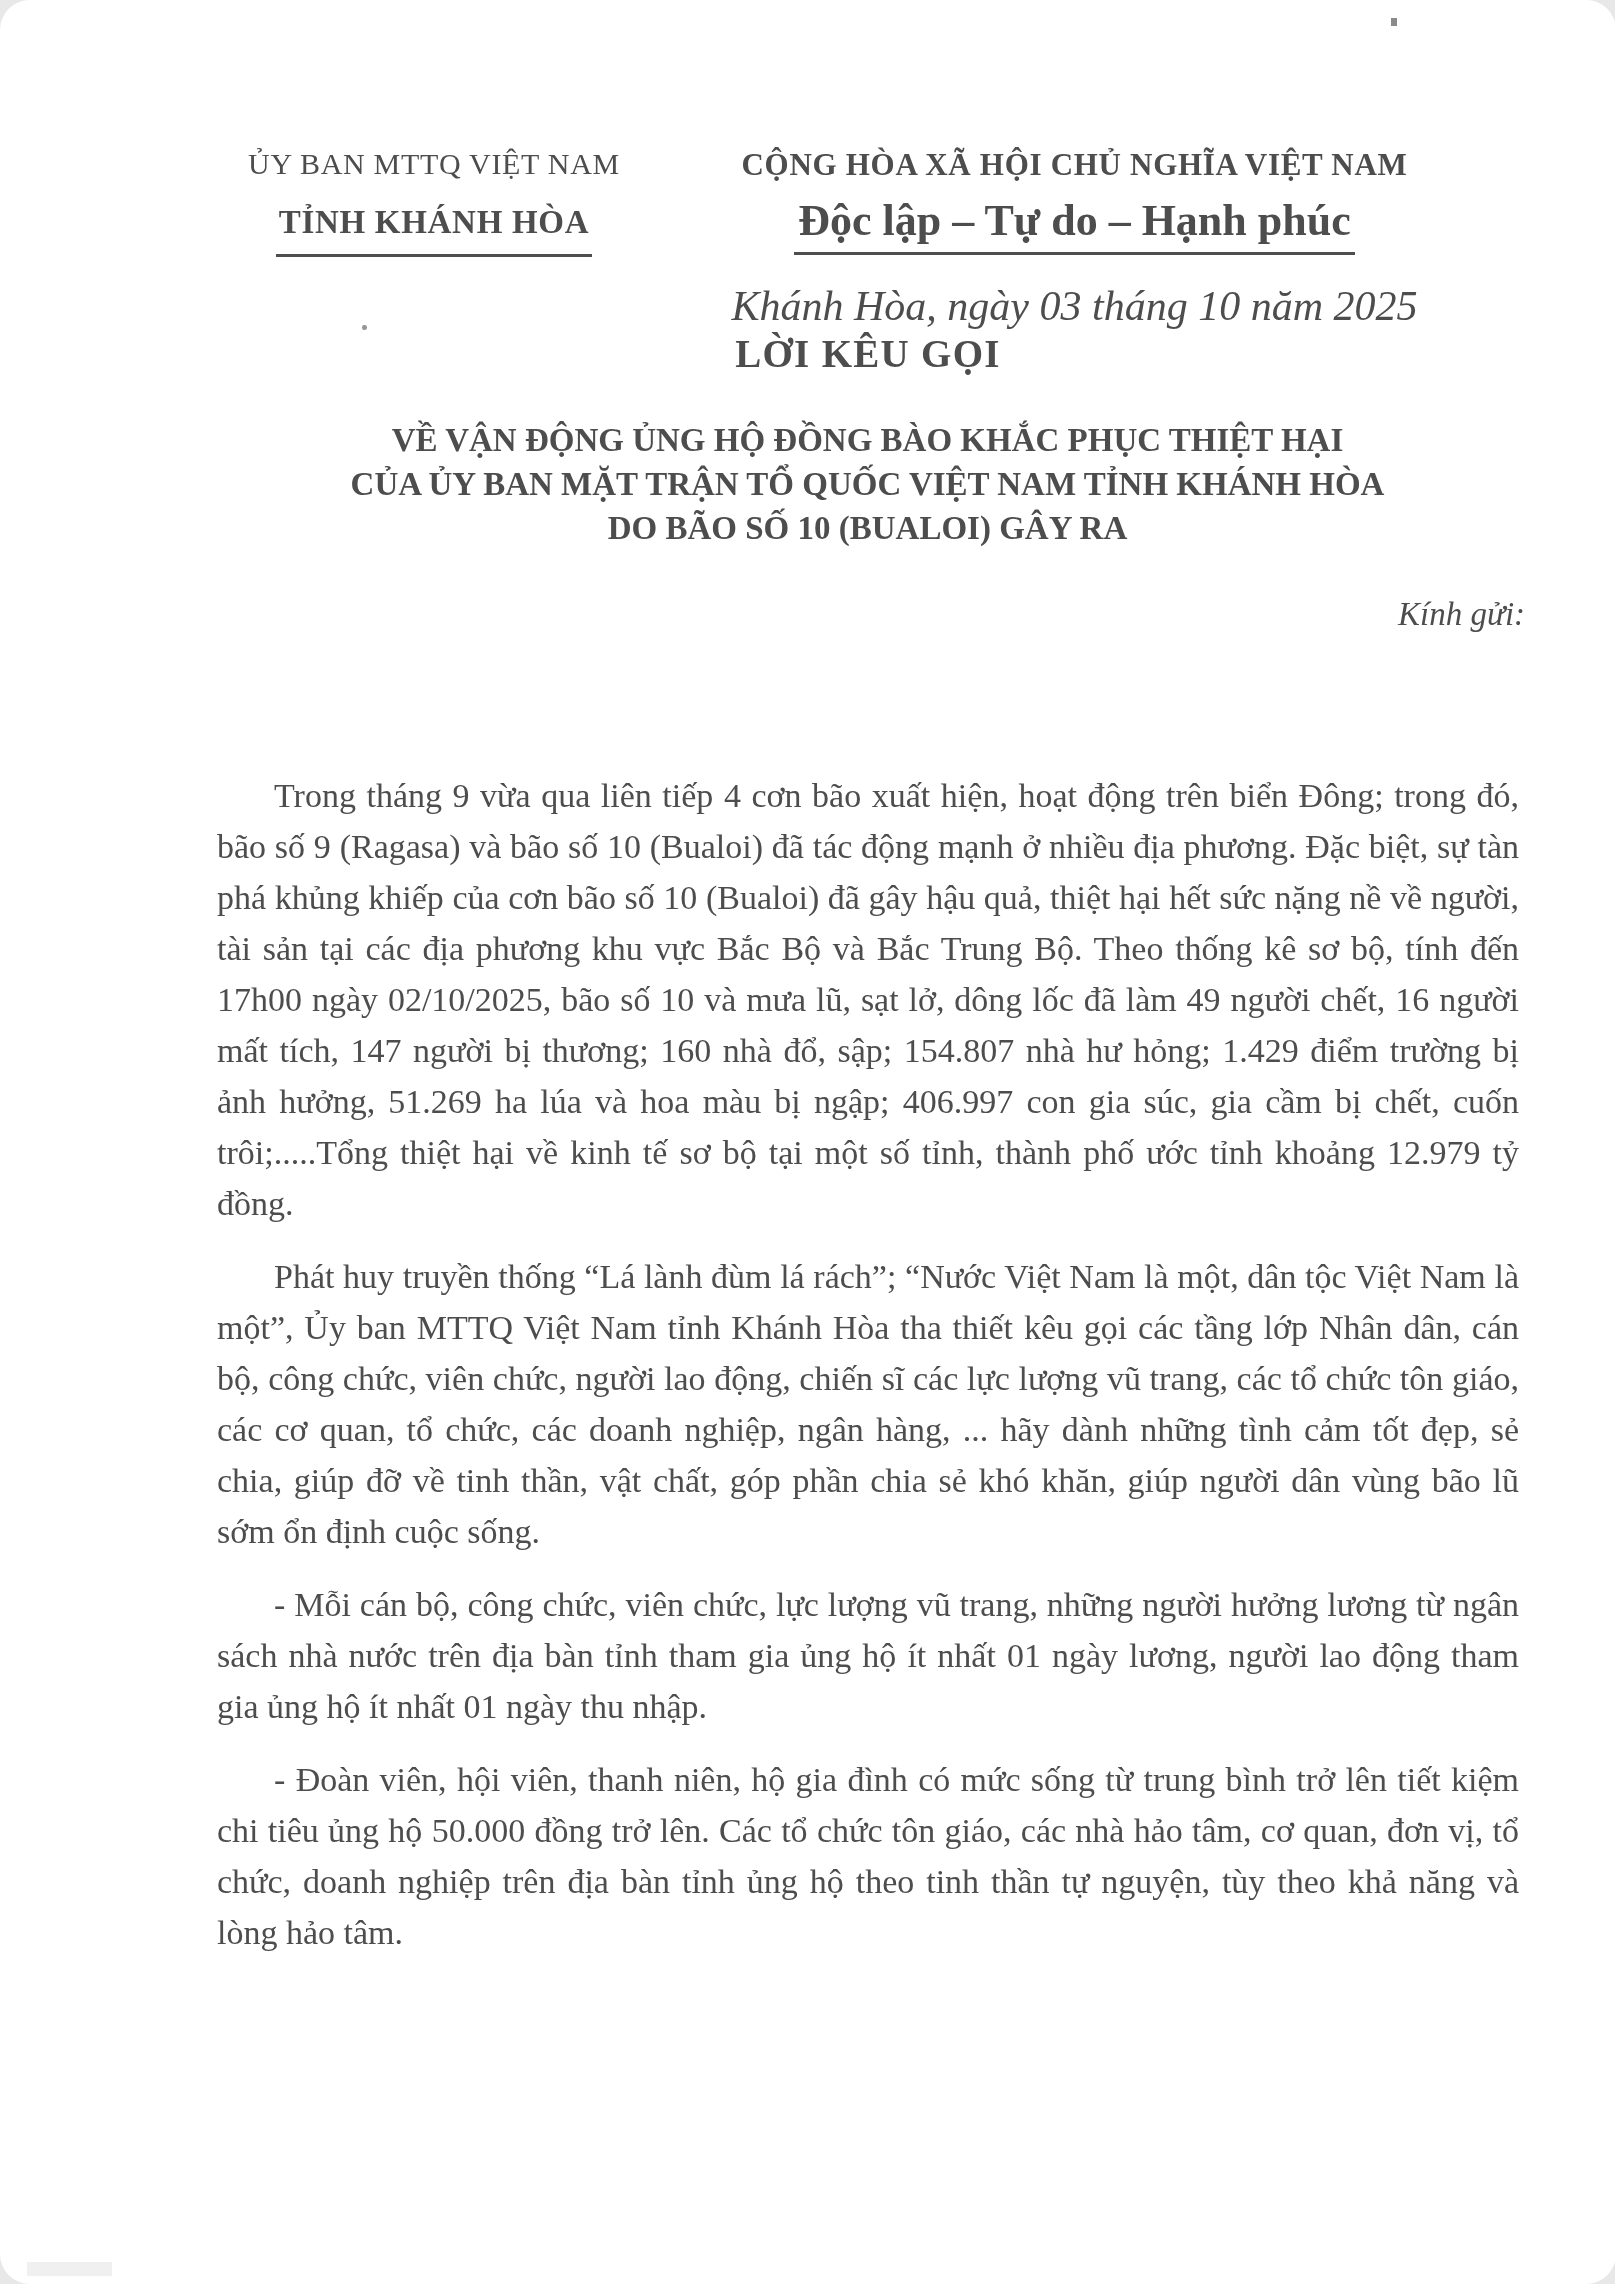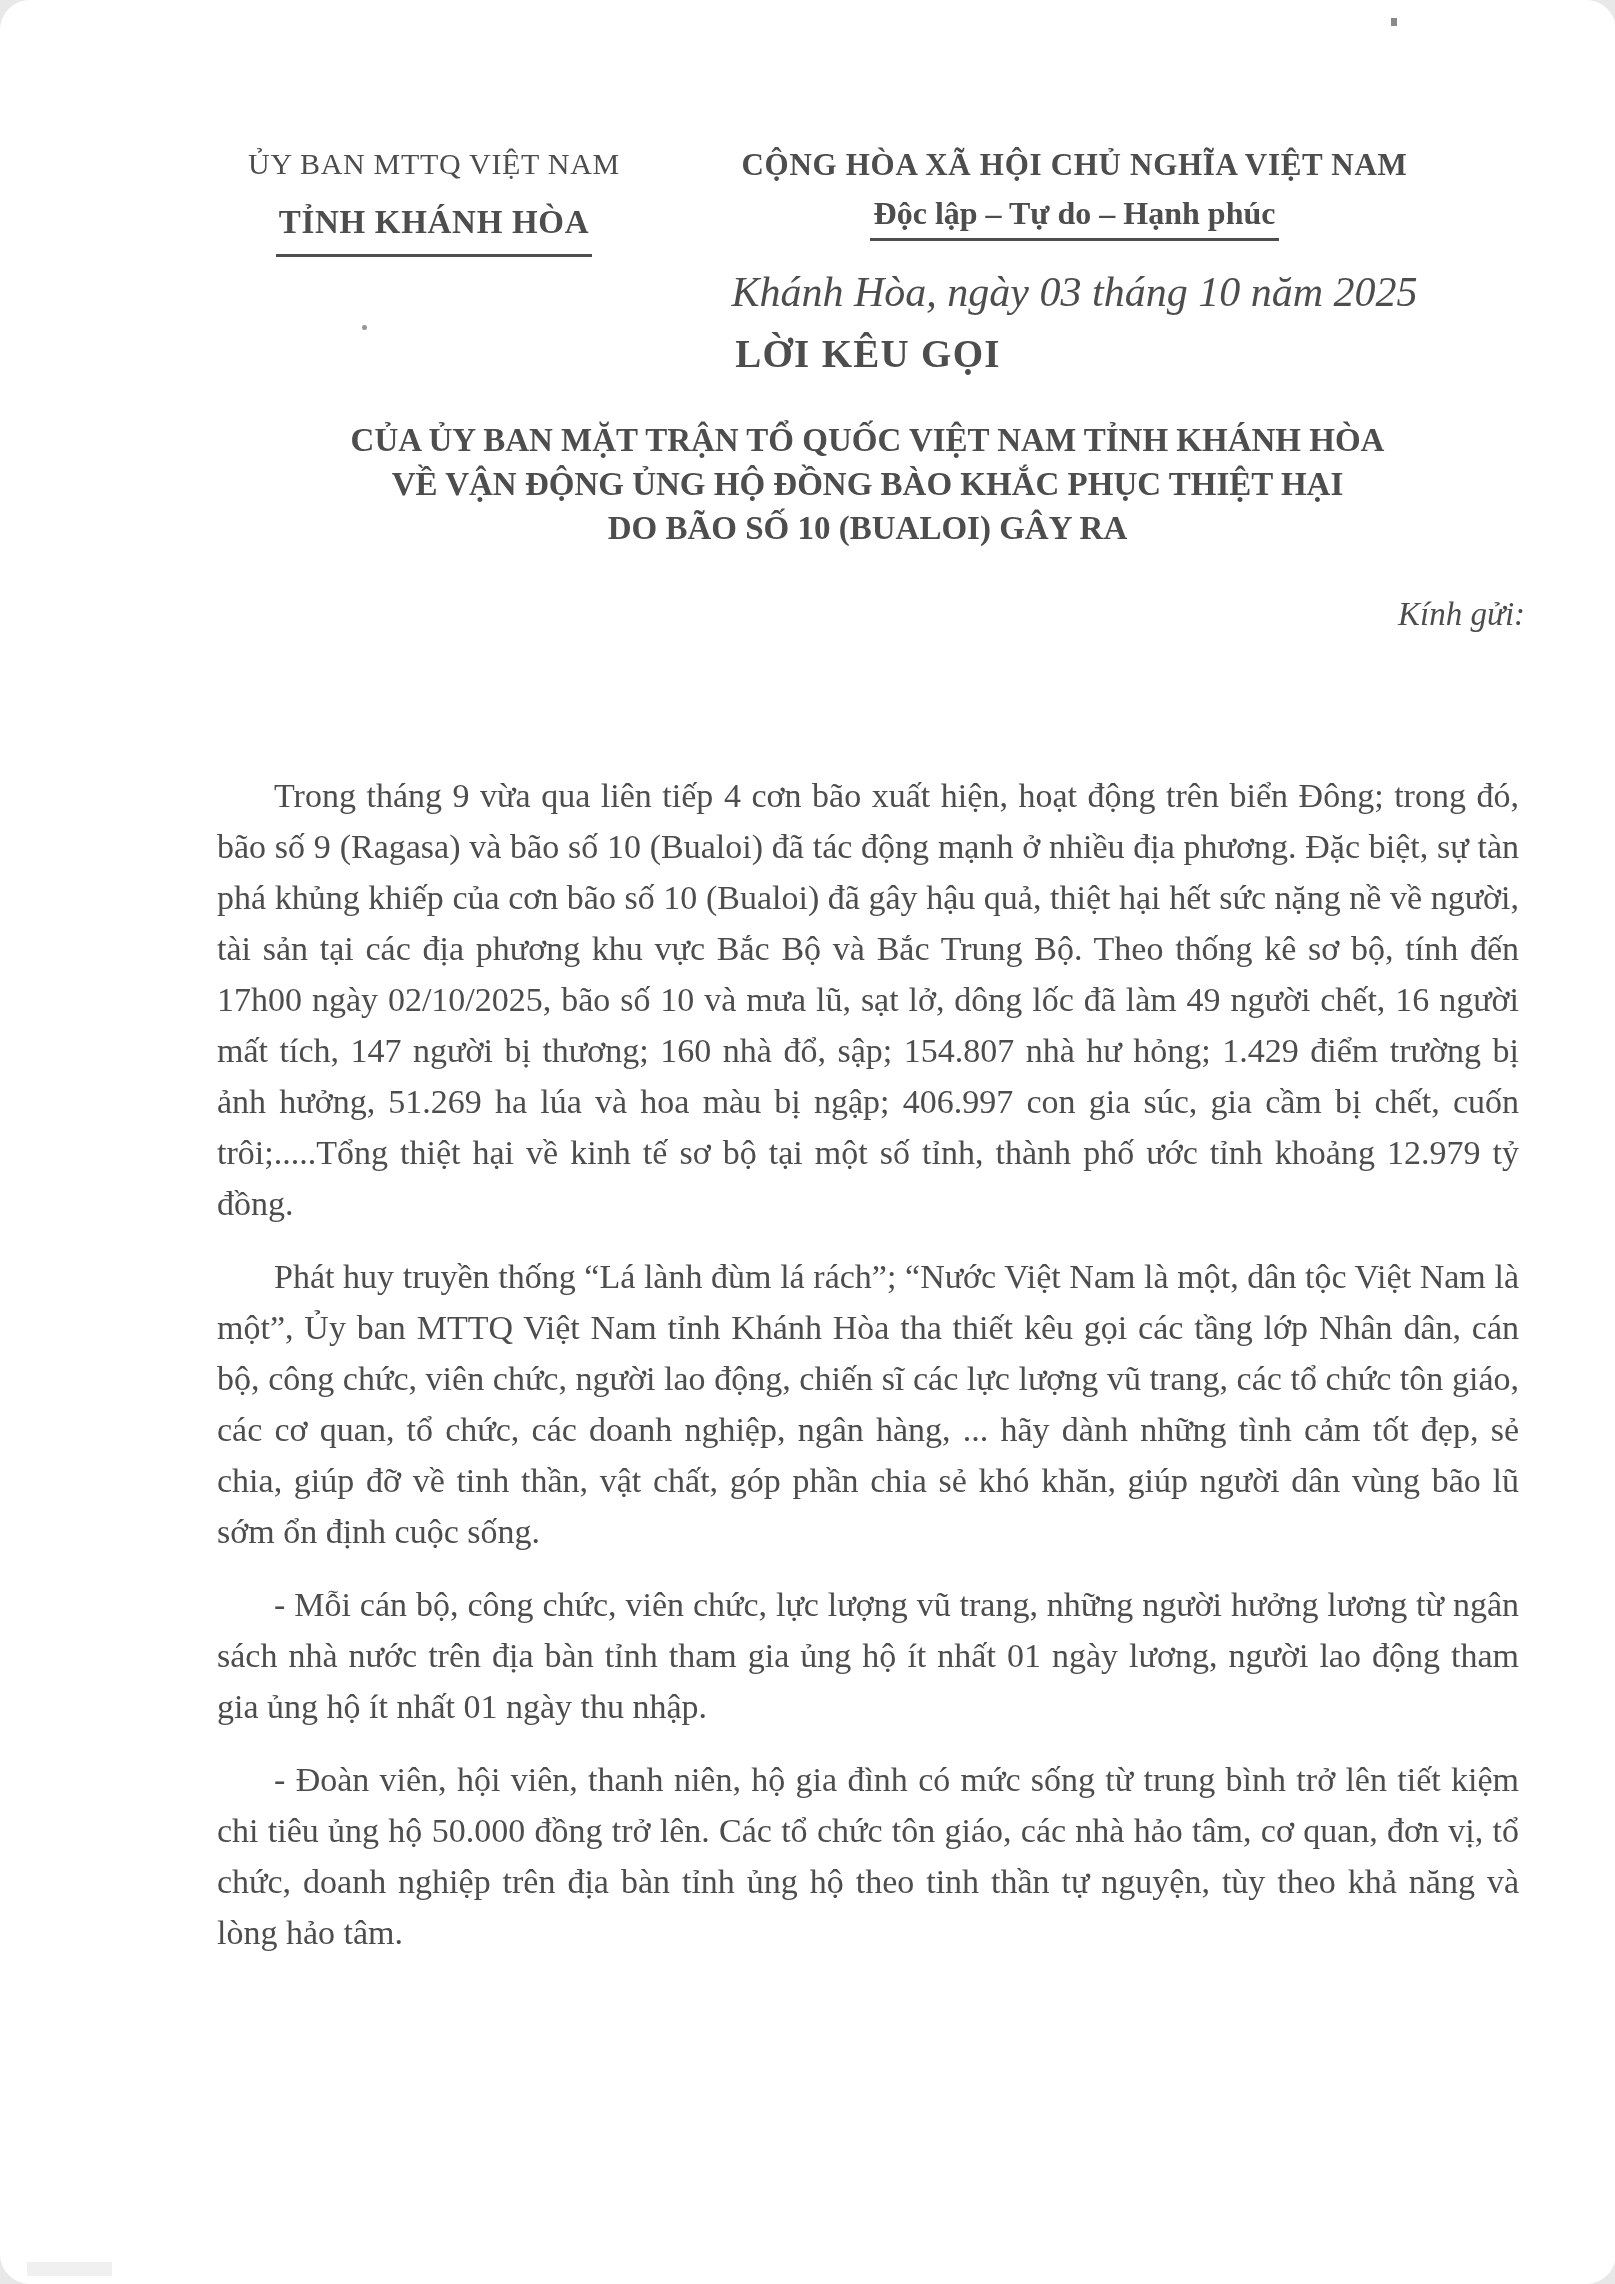--- a/index.html
+++ b/index.html
@@ -19,21 +19,21 @@
   }
   .header-left .org-name{font-size:30px;letter-spacing:0.7px;}
   .header-left .org-unit{font-size:33px;font-weight:bold;margin-top:23px;letter-spacing:0.7px;}
   .header-left .rule{width:316px;height:3.3px;background:#4e4e4e;margin:13px auto 0;}
   .header-right{
     position:absolute;left:680px;top:147px;width:789px;
     text-align:center;
   }
   .header-right .national{font-size:31px;font-weight:bold;letter-spacing:0.7px;}
   .header-right .motto{
-    display:inline-block;font-size:32px;font-weight:bold;
+    display:inline-block;font-size:44px;font-weight:bold;
     margin-top:11.7px;padding:0 3.9px 6.5px;
     border-bottom:3.3px solid #4e4e4e;
   }
   .header-right .date-line{font-size:42px;font-style:italic;margin-top:27px;white-space:nowrap;}
   
   .doc-title{
     position:absolute;left:217px;top:331px;width:1302px;
     text-align:center;font-size:39px;font-weight:bold;letter-spacing:1.3px;
   }
   .doc-subtitle{
@@ -72,22 +72,22 @@
 
   <div class="header-right">
     <div class="national">CỘNG HÒA XÃ HỘI CHỦ NGHĨA VIỆT NAM</div>
     <div><span class="motto">Độc lập – Tự do – Hạnh phúc</span></div>
     <div class="date-line">Khánh Hòa, ngày 03 tháng 10 năm 2025</div>
   </div>
 
   <div class="doc-title">LỜI KÊU GỌI</div>
 
   <div class="doc-subtitle">
+    <div>VỀ VẬN ĐỘNG ỦNG HỘ ĐỒNG BÀO KHẮC PHỤC THIỆT HẠI</div>
     <div>CỦA ỦY BAN MẶT TRẬN TỔ QUỐC VIỆT NAM TỈNH KHÁNH HÒA</div>
-    <div>VỀ VẬN ĐỘNG ỦNG HỘ ĐỒNG BÀO KHẮC PHỤC THIỆT HẠI</div>
     <div>DO BÃO SỐ 10 (BUALOI) GÂY RA</div>
   </div>
 
   <div class="salutation">
     <div class="sal-label">Kính gửi:</div>
   </div>
 
   <div class="body-text">
     <p>Trong tháng 9 vừa qua liên tiếp 4 cơn bão xuất hiện, hoạt động trên biển Đông; trong đó, bão số 9 (Ragasa) và bão số 10 (Bualoi) đã tác động mạnh ở nhiều địa phương. Đặc biệt, sự tàn phá khủng khiếp của cơn bão số 10 (Bualoi) đã gây hậu quả, thiệt hại hết sức nặng nề về người, tài sản tại các địa phương khu vực Bắc Bộ và Bắc Trung Bộ. Theo thống kê sơ bộ, tính đến 17h00 ngày 02/10/2025, bão số 10 và mưa lũ, sạt lở, dông lốc đã làm 49 người chết, 16 người mất tích, 147 người bị thương; 160 nhà đổ, sập; 154.807 nhà hư hỏng; 1.429 điểm trường bị ảnh hưởng, 51.269 ha lúa và hoa màu bị ngập; 406.997 con gia súc, gia cầm bị chết, cuốn trôi;.....Tổng thiệt hại về kinh tế sơ bộ tại một số tỉnh, thành phố ước tỉnh khoảng 12.979 tỷ đồng.</p>
     <p>Phát huy truyền thống “Lá lành đùm lá rách”; “Nước Việt Nam là một, dân tộc Việt Nam là một”, Ủy ban MTTQ Việt Nam tỉnh Khánh Hòa tha thiết kêu gọi các tầng lớp Nhân dân, cán bộ, công chức, viên chức, người lao động, chiến sĩ các lực lượng vũ trang, các tổ chức tôn giáo, các cơ quan, tổ chức, các doanh nghiệp, ngân hàng, ... hãy dành những tình cảm tốt đẹp, sẻ chia, giúp đỡ về tinh thần, vật chất, góp phần chia sẻ khó khăn, giúp người dân vùng bão lũ sớm ổn định cuộc sống.</p>

